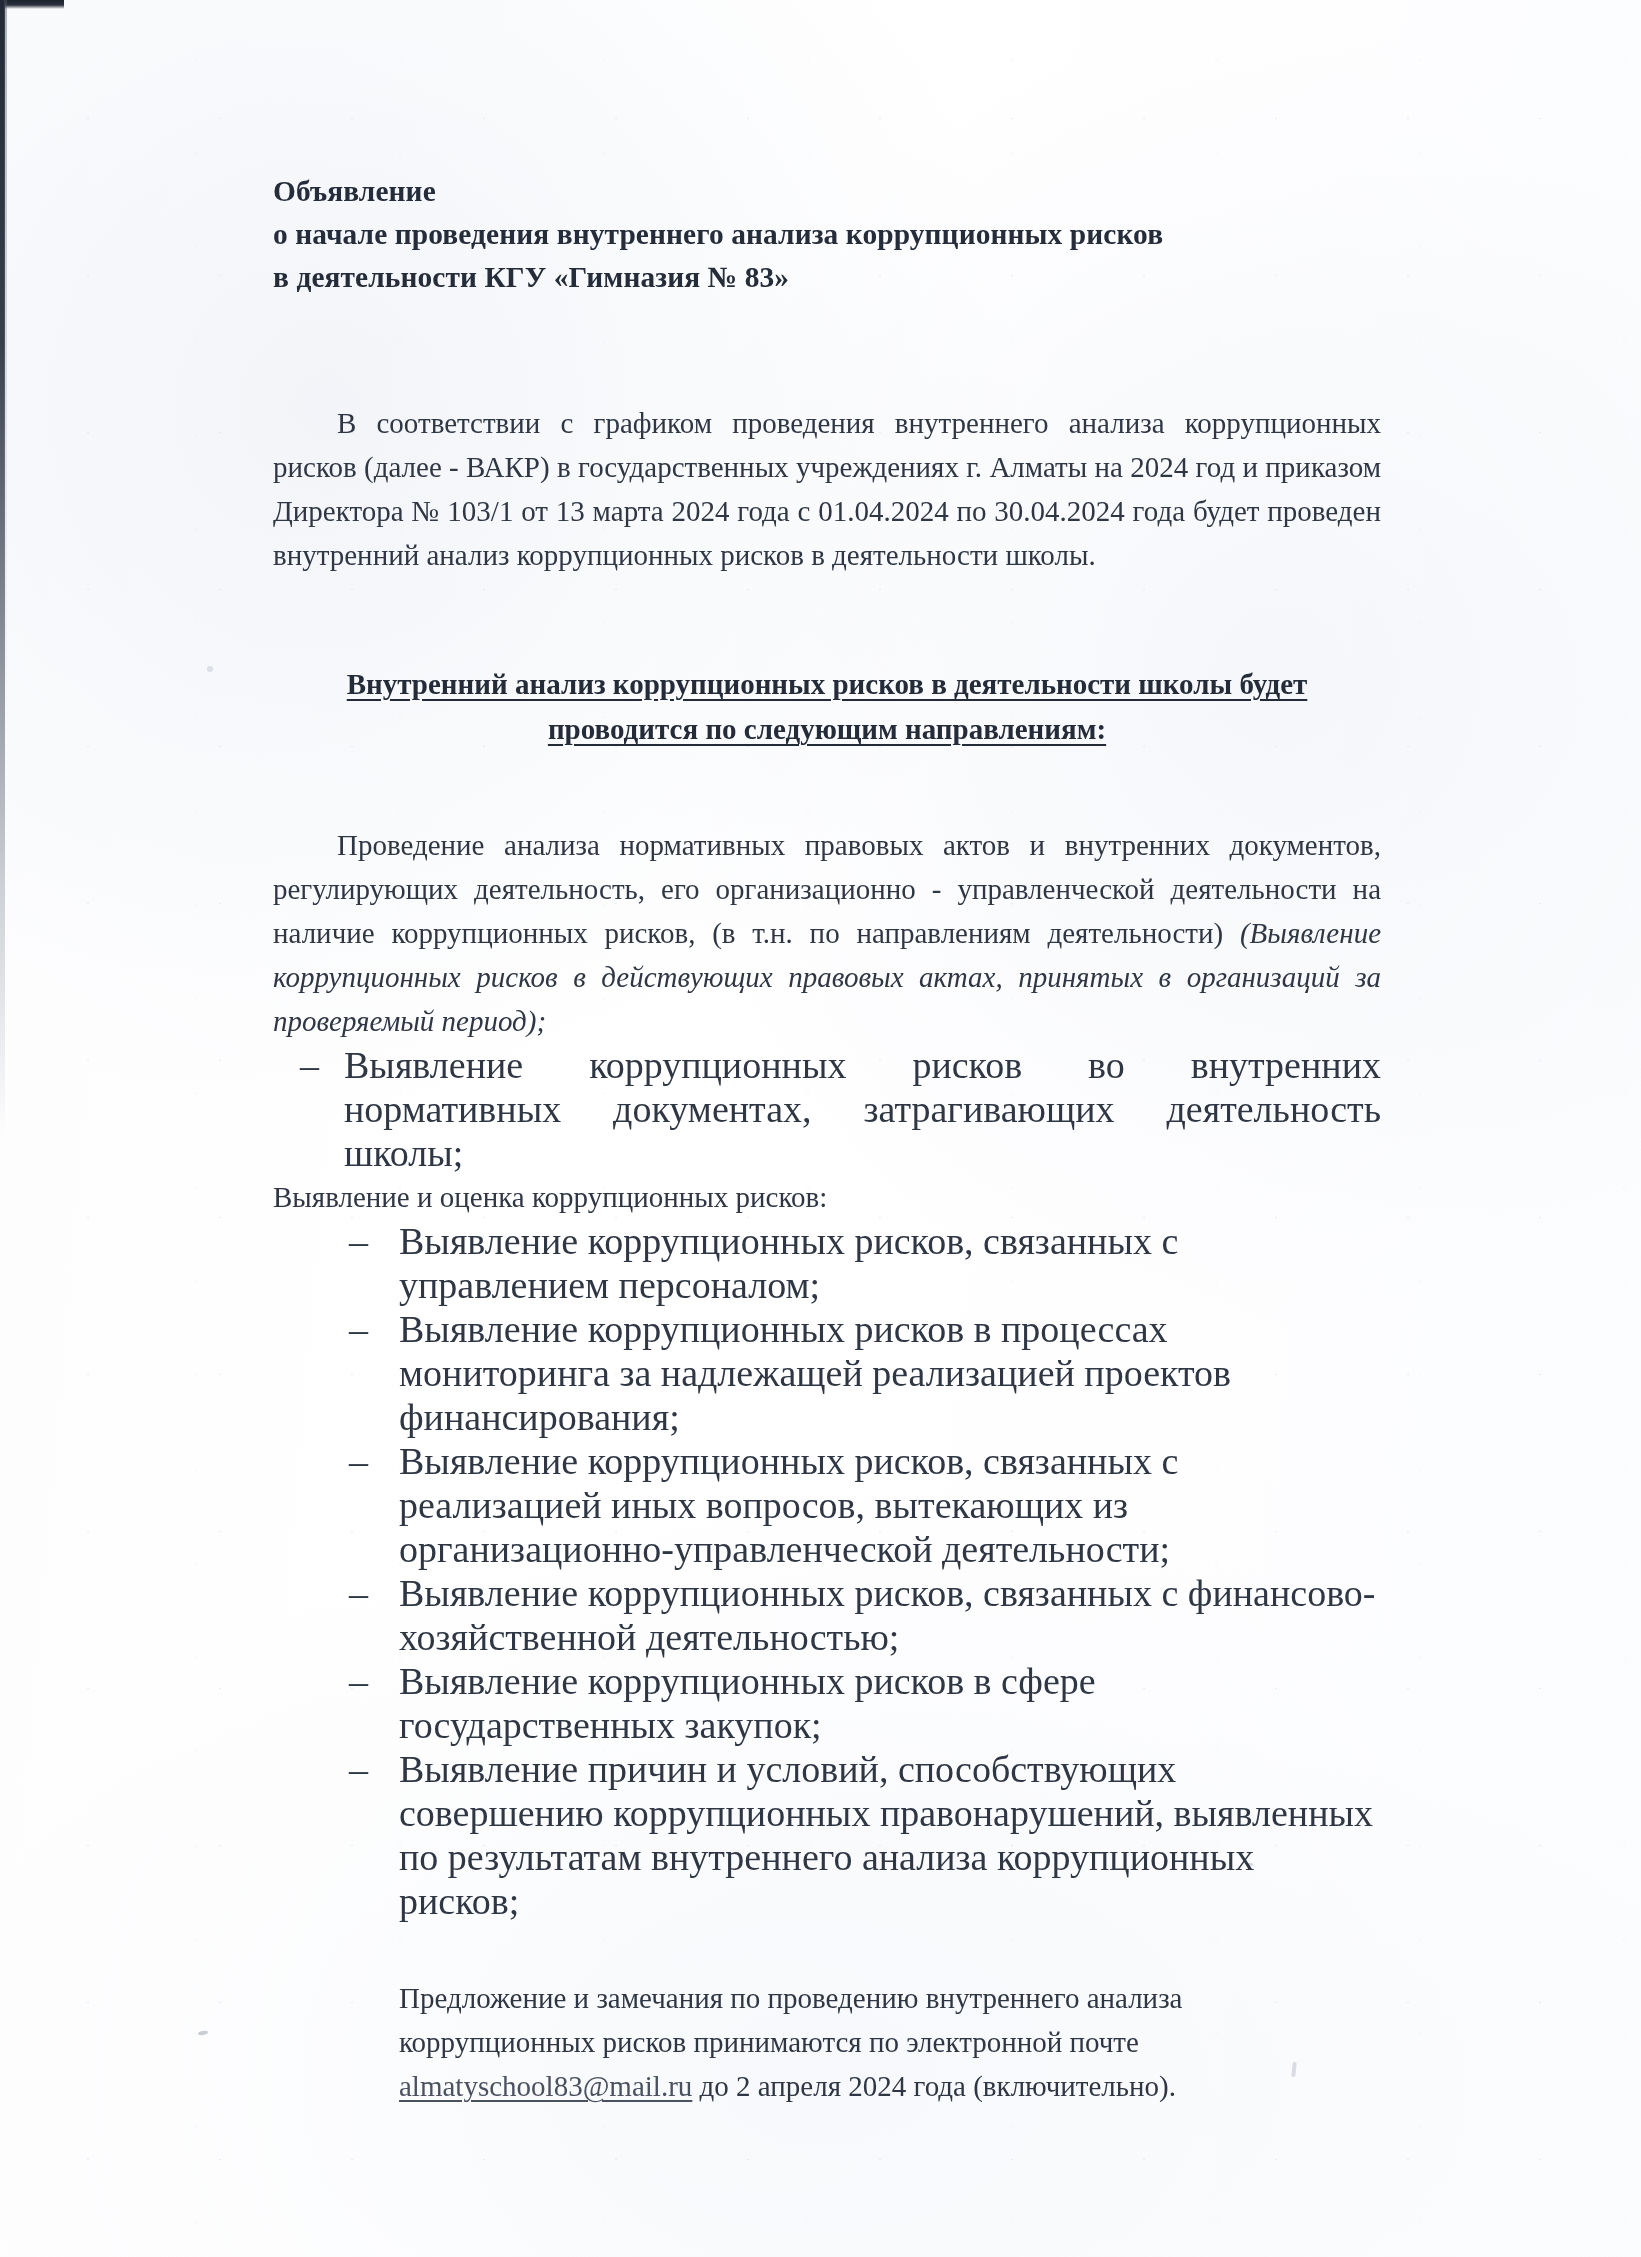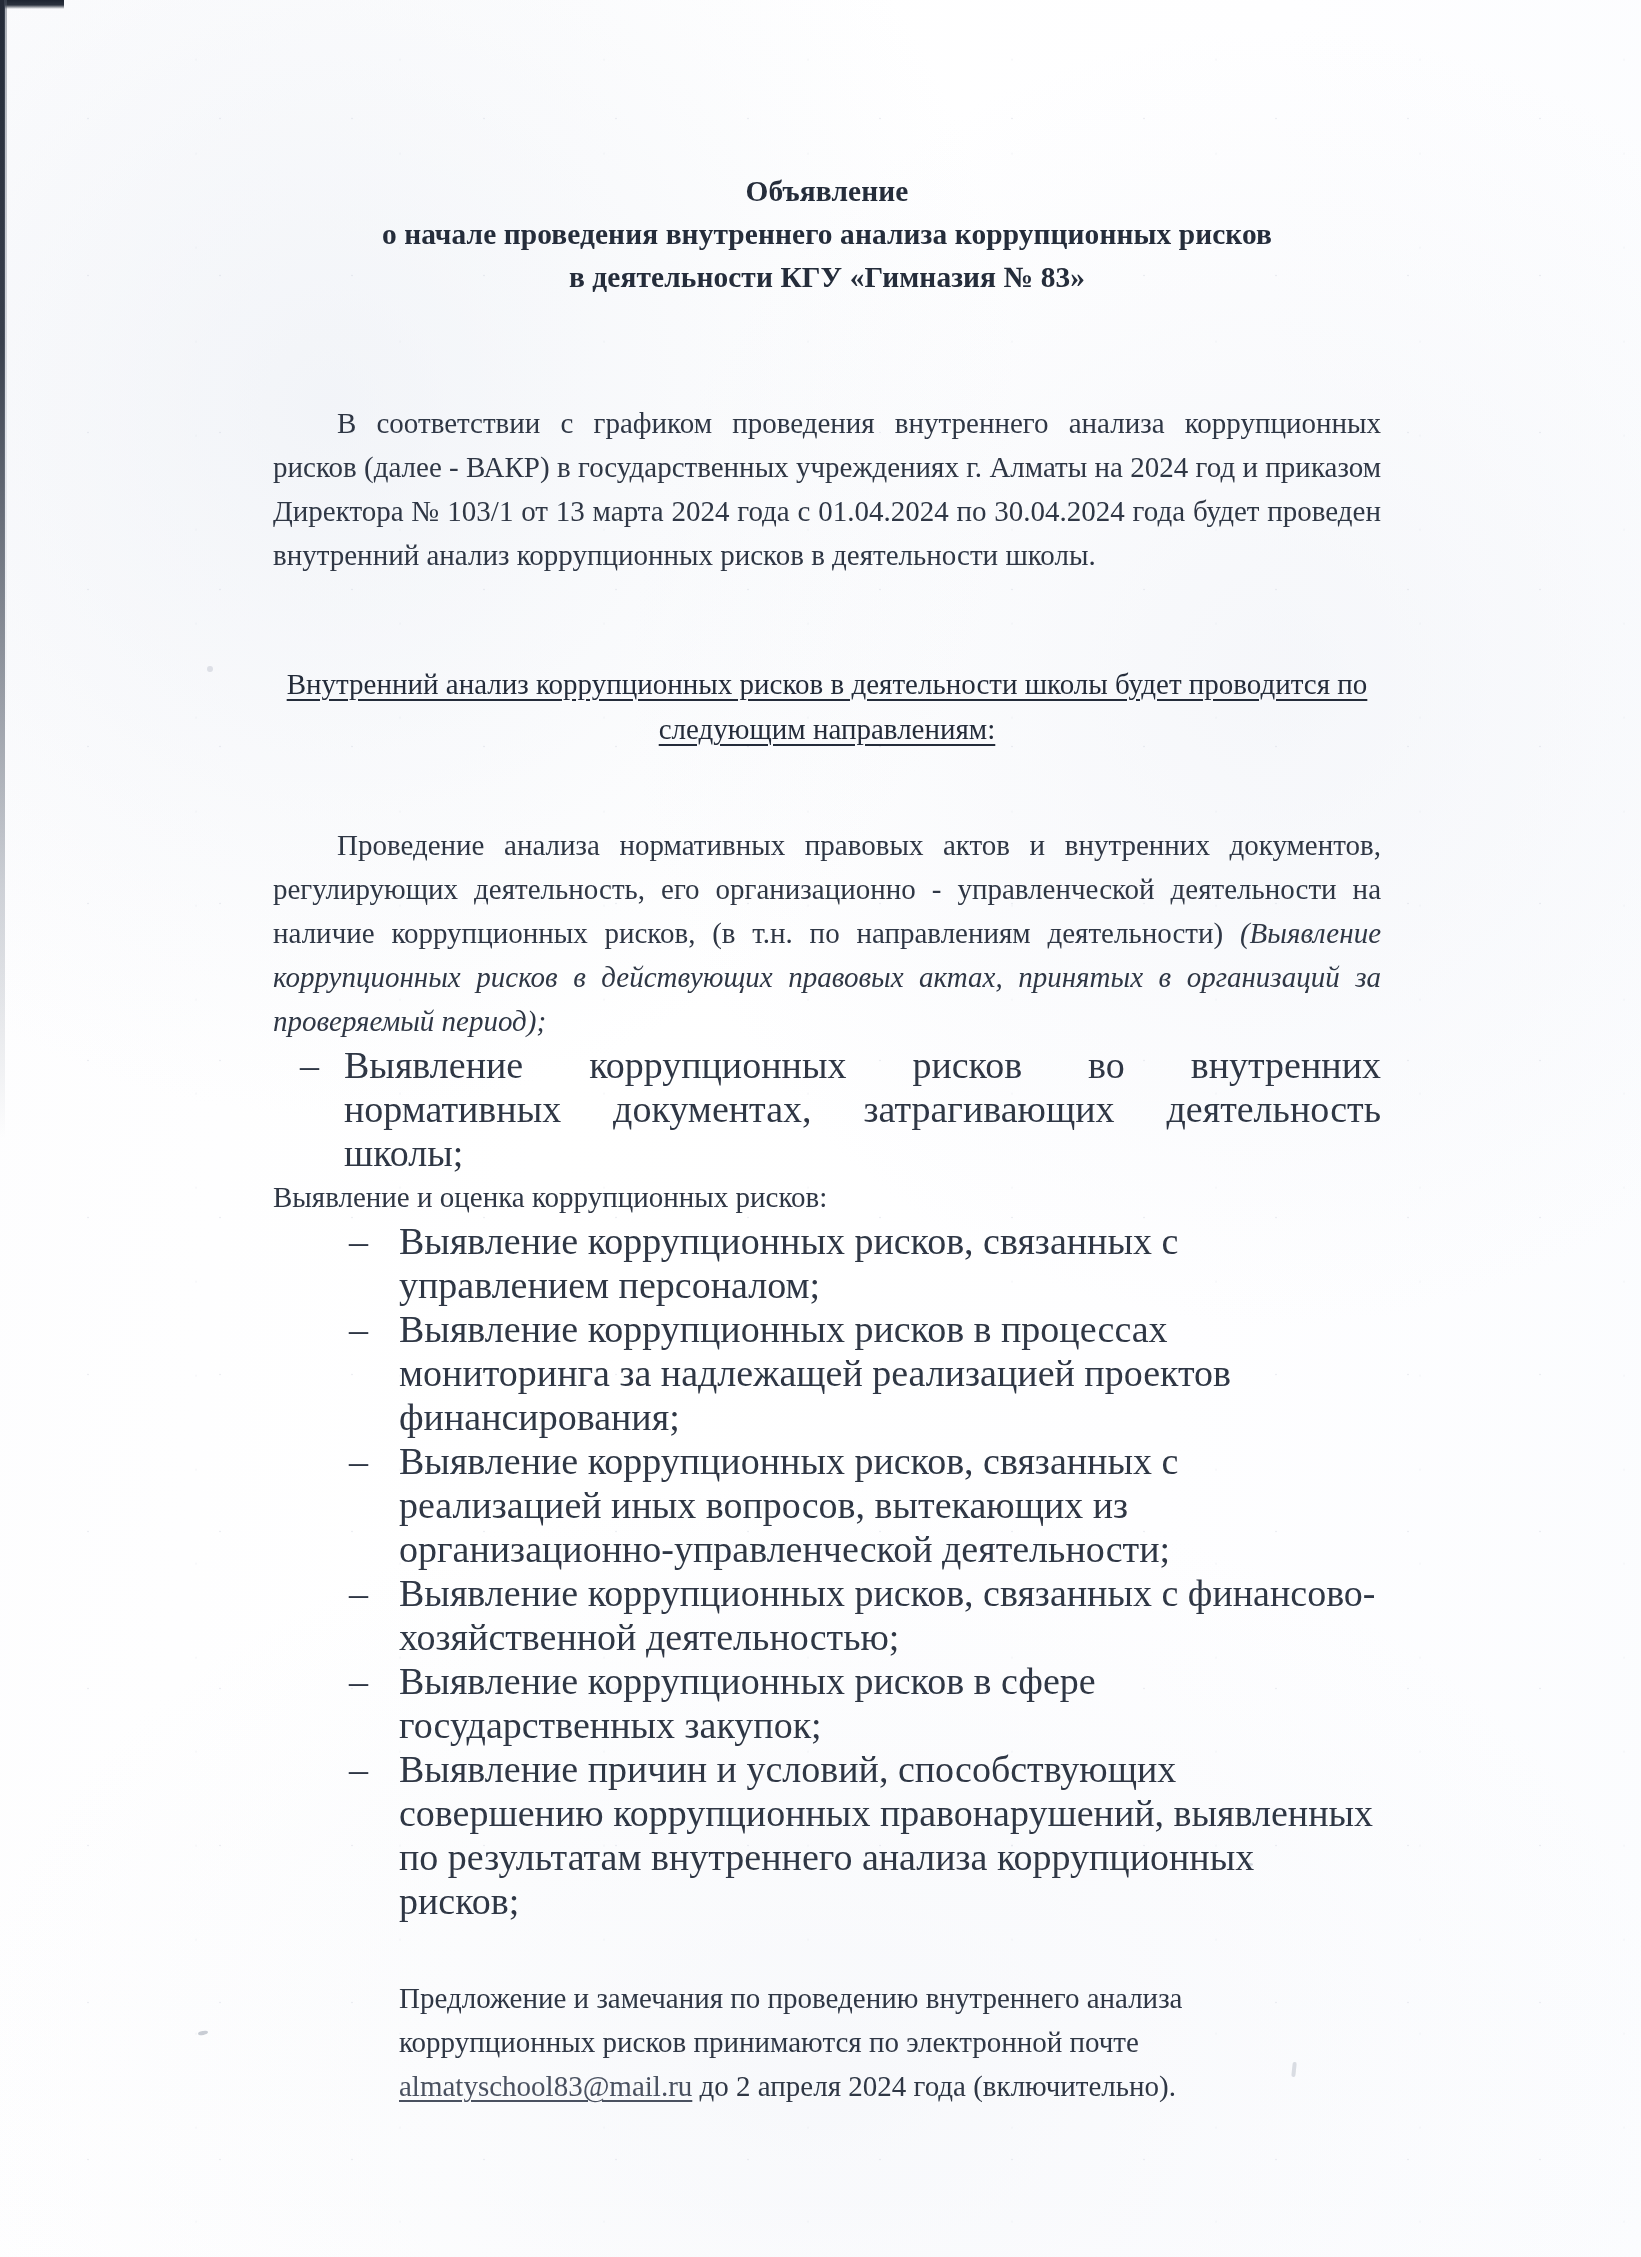--- a/index.html
+++ b/index.html
@@ -60,21 +60,20 @@
   
   .content {
     position: absolute;
     left: 273px;
     top: 0;
     width: 1108px;
     color: #2c3442;
   }
 
   .doc-title {
-    text-align: center;
     font-weight: bold;
     font-size: 29.4px;
     line-height: 43px;
     letter-spacing: 0.1px;
     color: #252d3b;
   }
   .title-line-1 { margin-top: 170px; }
 
   p, .block {
     font-size: 29px;
@@ -89,21 +88,21 @@
   }
   .indent { text-indent: 64px; }
 
   .gap-main   { margin-top: 102px; }
   .gap-head   { margin-top: 85px; }
   .gap-after-head { margin-top: 71px; }
   .gap-final  { margin-top: 53px; }
 
   .section-head {
     text-align: center;
-    font-weight: normal;
+    font-weight: bold;
     font-size: 29px;
     line-height: 45px;
     color: #242c3a;
   }
   .section-head span {
     text-decoration: underline;
     text-underline-offset: 4.8px;
     text-decoration-thickness: 2.4px;
   }
 

